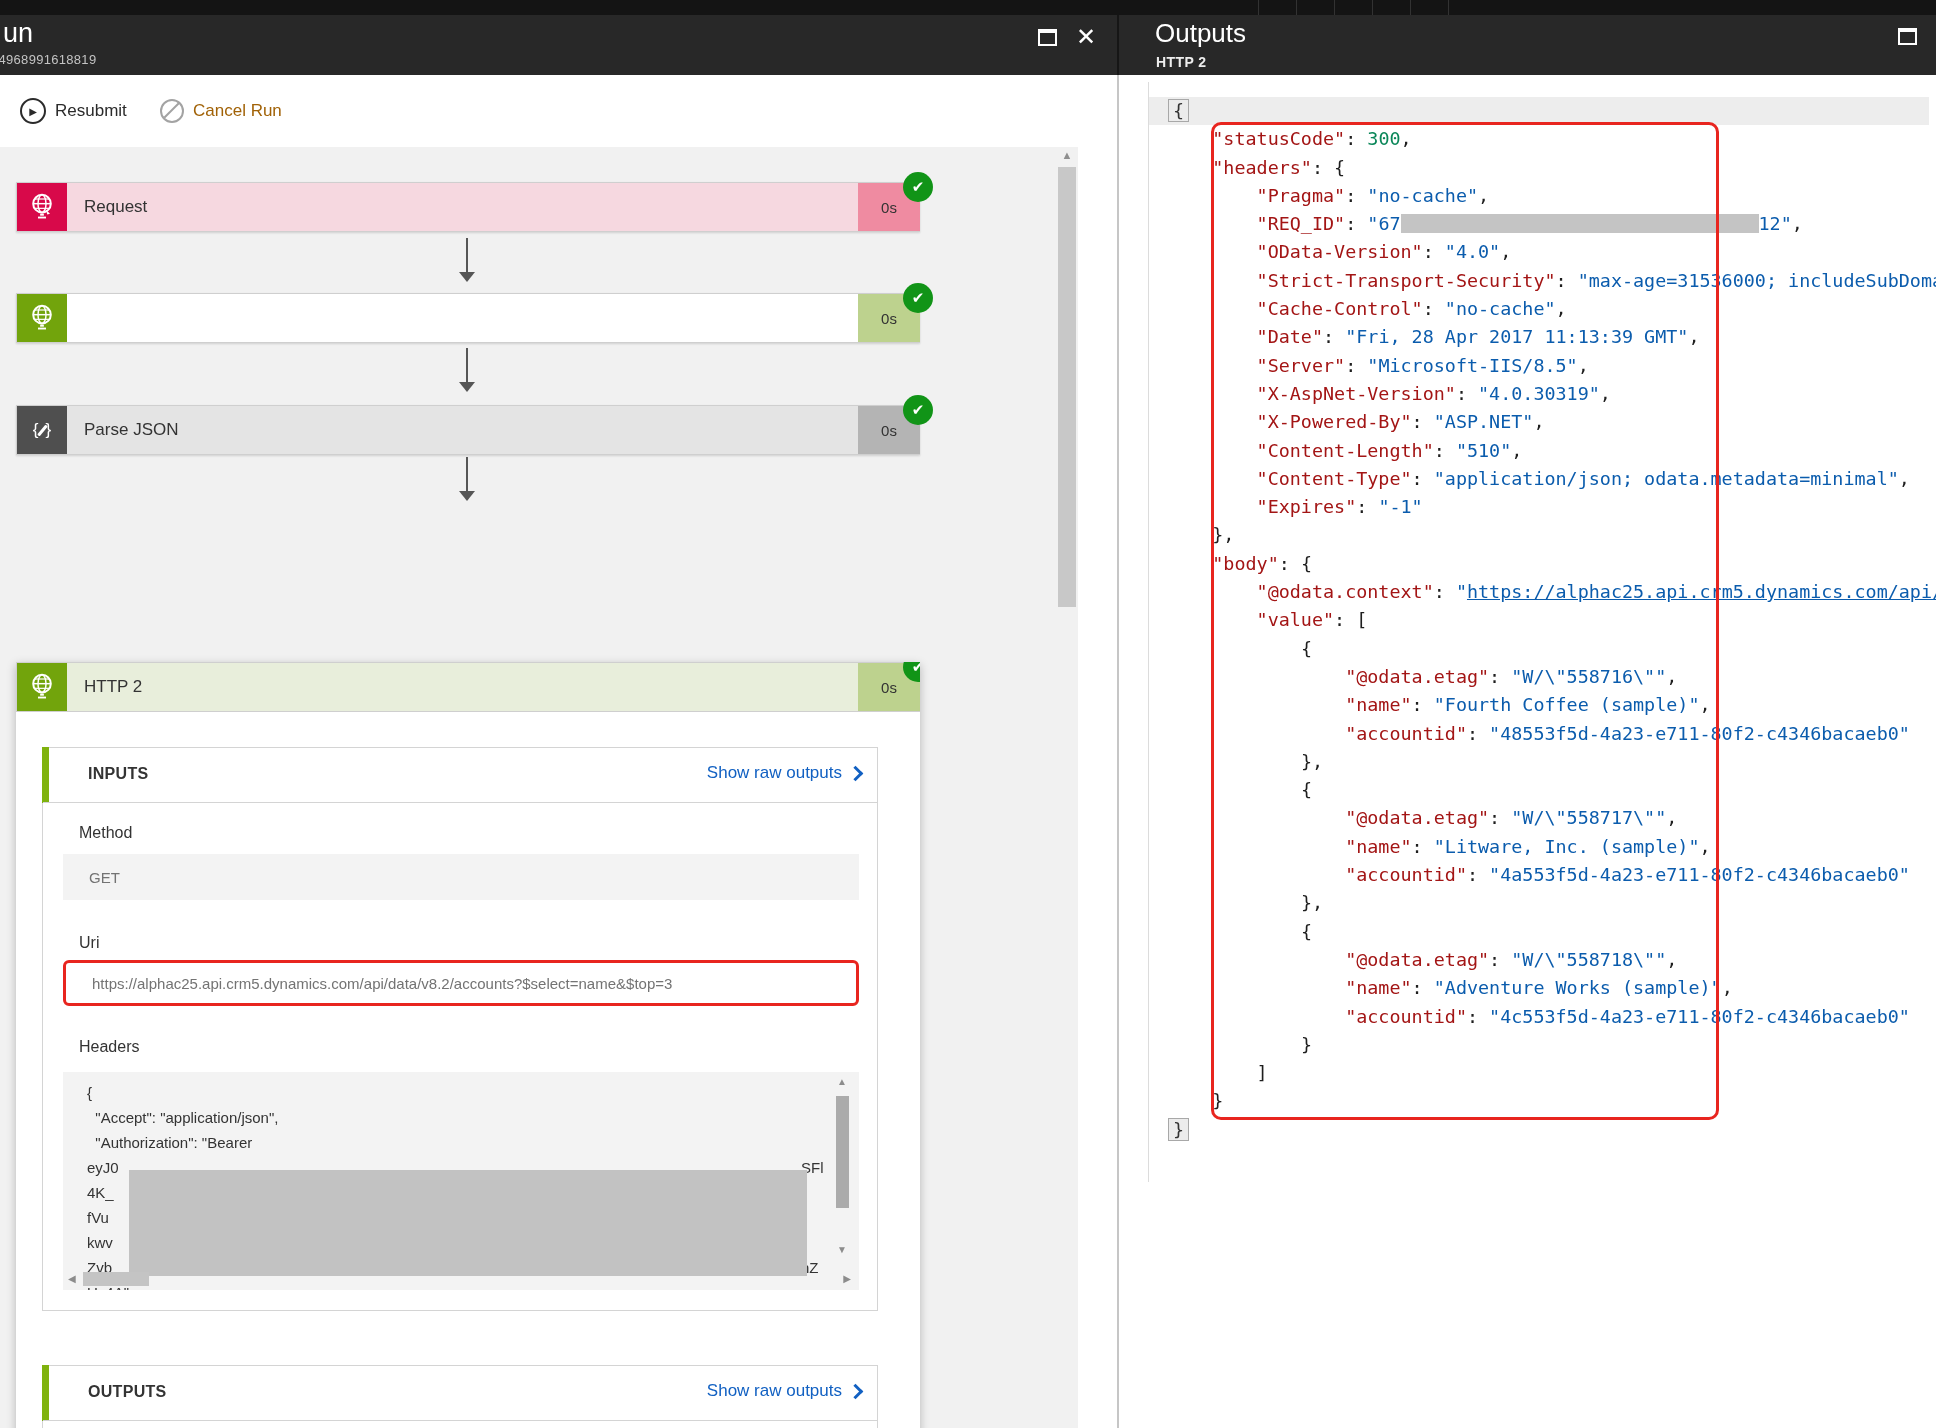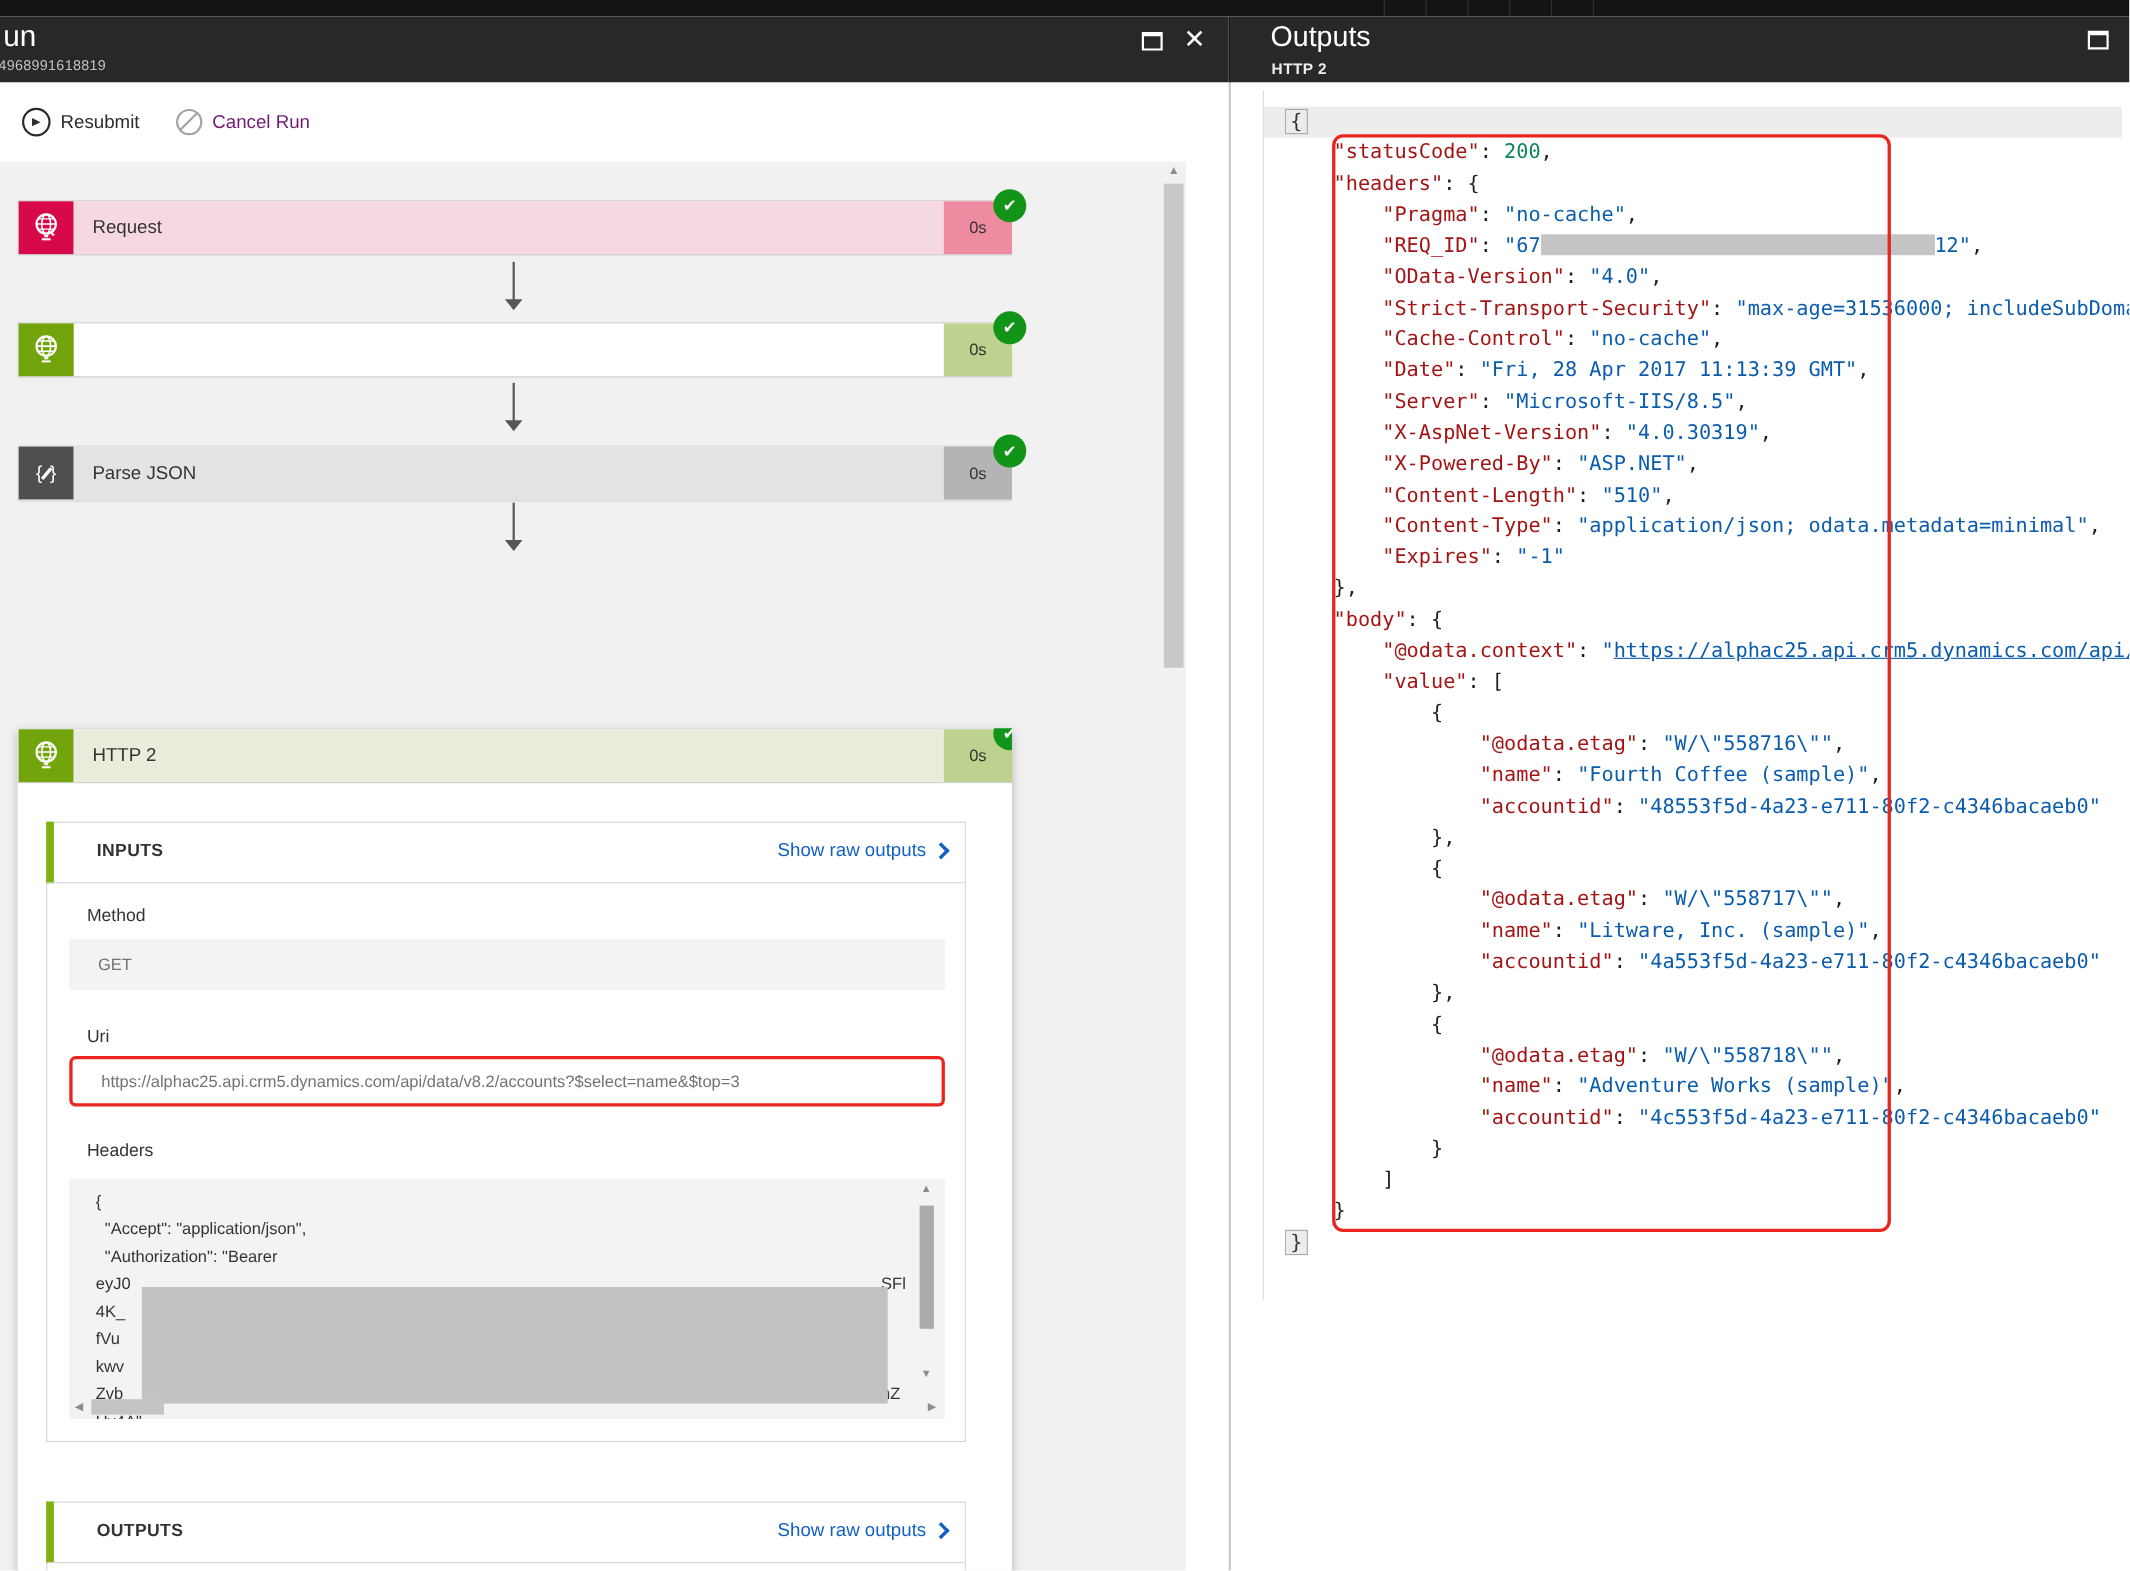--- a/index.html
+++ b/index.html
@@ -12,21 +12,21 @@
   .lp-header{position:absolute;left:0;top:15px;width:1117px;height:60px;background:#282828;overflow:hidden;}
   .lp-title{position:absolute;left:3px;top:3px;font-size:27px;font-weight:300;color:#fff;}
   .lp-runid{position:absolute;left:-9px;top:37px;font-size:13px;color:#c3c3c3;letter-spacing:.3px;}
   .maxi{position:absolute;width:15px;height:11px;border:2px solid #fff;border-top-width:4px;display:block;}
   .lp-maxi{left:1038px;top:14px;}
   .closex{position:absolute;left:1076px;top:8px;font-size:24px;color:#fff;line-height:28px;}
   
   .toolbar{position:absolute;left:0;top:75px;width:1117px;height:72px;background:#fff;}
   .tb-btn{position:absolute;top:20px;height:32px;display:flex;align-items:center;gap:9px;font-size:17px;color:#2b2b2b;cursor:pointer;}
   .tb-resubmit{left:20px;}
-  .tb-cancel{left:160px;color:#701a75;}
+  .tb-cancel{left:160px;color:#a16207;}
   .resubmit-ic{width:22px;height:22px;border:2px solid #2b2b2b;border-radius:50%;display:flex;align-items:center;justify-content:center;font-size:10px;color:#2b2b2b;}
   .cancel-ic{position:relative;width:20px;height:20px;border:2px solid #a3a3a3;border-radius:50%;display:block;}
   .cancel-ic::after{content:"";position:absolute;left:-1px;top:8px;width:22px;height:2px;background:#a3a3a3;transform:rotate(-45deg);}
   
   .canvas{position:absolute;left:0;top:147px;width:1078px;height:1281px;background:#f1f1f1;}
   .panel-divider-dark{position:absolute;left:1117px;top:15px;width:2px;height:60px;background:#161616;}
   .panel-divider{position:absolute;left:1117px;top:75px;width:2px;height:1353px;background:#c6c6c6;}
   
   .cv-sb-up{position:absolute;left:1058px;top:2px;width:18px;text-align:center;font-size:11px;color:#8f8f8f;}
   .cv-sb-thumb{position:absolute;left:1058px;top:20px;width:18px;height:440px;background:#c8c8c8;}
@@ -260,21 +260,21 @@
     <div class="rp-title">Outputs</div>
     <div class="rp-sub">HTTP 2</div>
     <span class="maxi rp-maxi"></span>
   </div>
 
   <div class="rp-content"></div>
   <div class="rp-edge"></div>
   <div class="line1-hl"></div>
   <div class="json-code">
       <div class="jline"><span class="tok-hl">{</span></div>
-      <div class="jline">    <span class="tok-k">"statusCode"</span><span class="tok-p">: </span><span class="tok-n">200</span><span class="tok-p">,</span></div>
+      <div class="jline">    <span class="tok-k">"statusCode"</span><span class="tok-p">: </span><span class="tok-n">300</span><span class="tok-p">,</span></div>
       <div class="jline">    <span class="tok-k">"headers"</span><span class="tok-p">: {</span></div>
       <div class="jline">        <span class="tok-k">"Pragma"</span><span class="tok-p">: </span><span class="tok-s">"no-cache"</span><span class="tok-p">,</span></div>
       <div class="jline">        <span class="tok-k">"REQ_ID"</span><span class="tok-p">: </span><span class="tok-s">"67</span><span class="tok-rd" style="width: 358px;"></span><span class="tok-s">12"</span><span class="tok-p">,</span></div>
       <div class="jline">        <span class="tok-k">"OData-Version"</span><span class="tok-p">: </span><span class="tok-s">"4.0"</span><span class="tok-p">,</span></div>
       <div class="jline">        <span class="tok-k">"Strict-Transport-Security"</span><span class="tok-p">: </span><span class="tok-s">"max-age=31536000; includeSubDomains"</span></div>
       <div class="jline">        <span class="tok-k">"Cache-Control"</span><span class="tok-p">: </span><span class="tok-s">"no-cache"</span><span class="tok-p">,</span></div>
       <div class="jline">        <span class="tok-k">"Date"</span><span class="tok-p">: </span><span class="tok-s">"Fri, 28 Apr 2017 11:13:39 GMT"</span><span class="tok-p">,</span></div>
       <div class="jline">        <span class="tok-k">"Server"</span><span class="tok-p">: </span><span class="tok-s">"Microsoft-IIS/8.5"</span><span class="tok-p">,</span></div>
       <div class="jline">        <span class="tok-k">"X-AspNet-Version"</span><span class="tok-p">: </span><span class="tok-s">"4.0.30319"</span><span class="tok-p">,</span></div>
       <div class="jline">        <span class="tok-k">"X-Powered-By"</span><span class="tok-p">: </span><span class="tok-s">"ASP.NET"</span><span class="tok-p">,</span></div>

